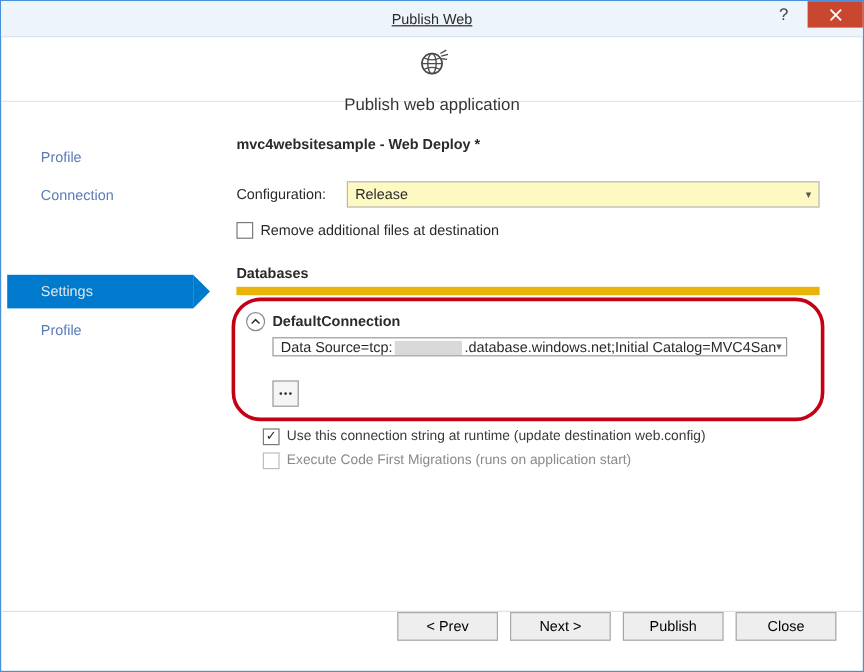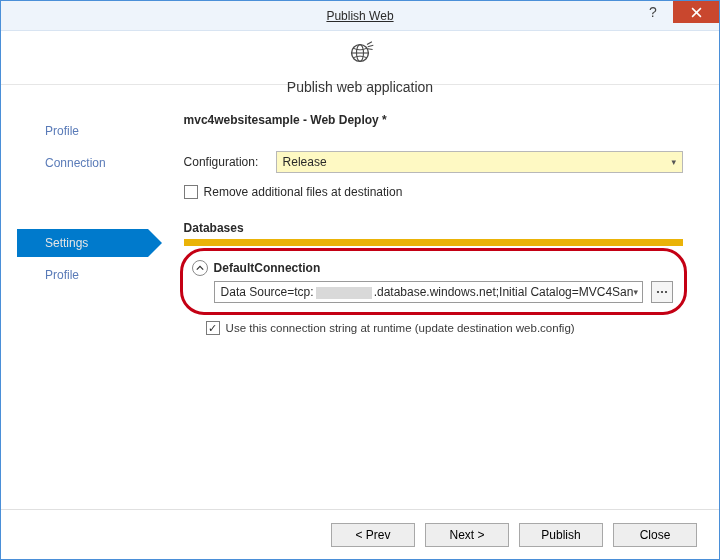--- a/index.html
+++ b/index.html
@@ -48,21 +48,21 @@
     display: flex; align-items: center; justify-content: center;
   }
   .header .app-title { font-size: 14px; color: #353535; }
   .body {
     flex: 1;
     display: flex;
     overflow: hidden;
   }
   .sidebar {
     width: 160px;
-    padding: 32px 0 0 16px;
+    padding: 32px 0 0 5px;
     display: flex; flex-direction: column;
   }
   .nav-item {
     height: 28px;
     padding-left: 28px;
     display: flex; align-items: center;
     font-size: 12px;
     color: #5a7bb8;
     cursor: default;
     position: relative;
@@ -131,21 +131,21 @@
   }
   .db-head { display: flex; align-items: center; gap: 6px; margin-bottom: 5px; }
   .expander {
     width: 16px; height: 16px;
     border: 1px solid #8a8a8a;
     border-radius: 50%;
     display: inline-flex; align-items: center; justify-content: center;
     font-size: 10px; background: #fff;
   }
   .db-name { font-weight: 700; }
-  .conn-row { display: flex; align-items: flex-start; gap: 8px; padding-left: 22px; }
+  .conn-row { display: flex; align-items: flex-start; gap: 20px; padding-left: 22px; flex-direction: column; }
   .conn-field {
     flex: 1; height: 22px;
     border: 1px solid #9a9a9a;
     background: #fff;
     display: flex; align-items: center; justify-content: space-between;
     padding: 0 4px 0 6px;
     font-size: 12px;
     overflow: hidden; white-space: nowrap;
   }
   .conn-field .redact {
@@ -160,21 +160,21 @@
     display: inline-flex; align-items: center; justify-content: center;
     font-size: 9px;
   }
   .sub-checks { padding-left: 22px; margin-top: 8px; }
   .sub-checks .checkbox-row { margin-bottom: 6px; font-size: 11.5px; color: #3a3a3a; }
   .sub-checks .checkbox-row.dim { color: #8a8a8a; }
   .sub-checks .checkbox-row.dim .cbx { border-color: #bdbdbd; }
   .footer {
     border-top: 1px solid #e0e0e0;
     height: 50px;
-    display: flex; align-items: center; justify-content: flex-end;
+    display: flex; align-items: flex-start; justify-content: flex-end;
     gap: 10px; padding-right: 22px; margin-top: 22px;
   }
   .btn {
     min-width: 84px; height: 24px;
     border: 1px solid #a8a8a8;
     background: #eeeeee;
     font-size: 12px;
     display: inline-flex; align-items: center; justify-content: center;
     cursor: default;
   }
@@ -263,20 +263,24 @@
             </svg>
           </div>
         </div>
       </div>
 
       <div class="sub-checks">
         <div class="checkbox-row">
           <span class="cbx checked"></span>
           <span>Use this connection string at runtime (update destination web.config)</span>
         </div>
+        <div class="checkbox-row dim">
+          <span class="cbx"></span>
+          <span>Execute Code First Migrations (runs on application start)</span>
+        </div>
       </div>
 
     </div>
   </div>
 
   <div class="footer">
     <div class="btn">&lt; Prev</div>
     <div class="btn">Next &gt;</div>
     <div class="btn">Publish</div>
     <div class="btn">Close</div>

